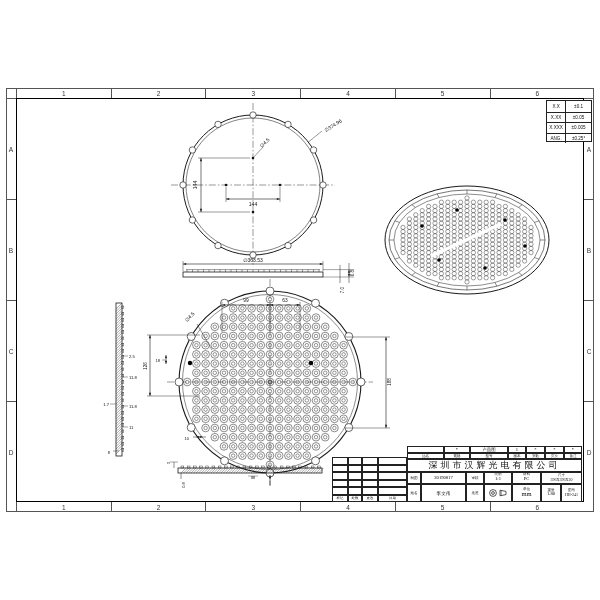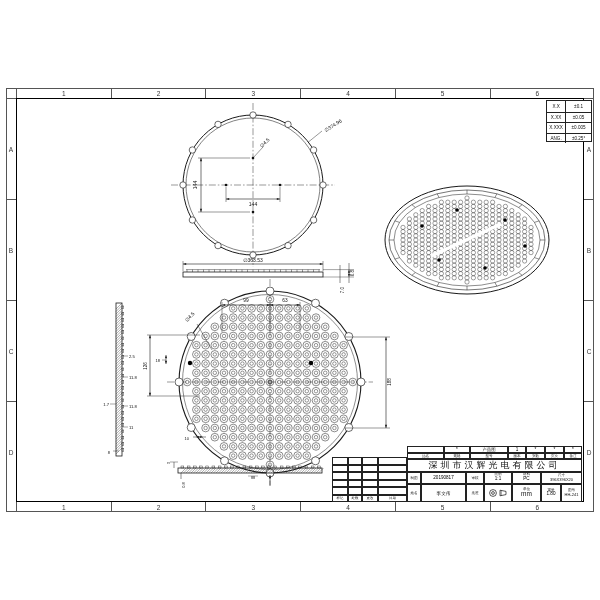--- a/index.html
+++ b/index.html
@@ -21,21 +21,21 @@
   .tol-row{display:flex;height:10.5px;box-sizing:border-box;border-top:0.5px solid #222;}
   .tol-row:first-child{border-top:none;}
   .tol-k,.tol-v{font-size:4.6px;color:#111;display:flex;align-items:center;justify-content:center;box-sizing:border-box;}
   .tol-k{width:20px;border-right:0.5px solid #222;}
   .tol-v{width:26px;}
   
   #dwg{position:absolute;left:0;top:0;z-index:2;}
   #dwg text{stroke:none;fill:#111;}
   
   .cell{box-sizing:border-box;border:0.5px solid #222;background:#fff;color:#111;
-    display:flex;align-items:center;justify-content:center;overflow:hidden;}
+    display:flex;align-items:center;justify-content:center;overflow:hidden;font-family:Liberation Serif, serif;}
   .tb{z-index:3;}
   .lbl-sm{font-size:3.6px;color:#222;}
   .val-sm{font-size:4.6px;color:#000;}
   .two-line{flex-direction:column;line-height:1.05;}
   .company{font-size:9px;letter-spacing:3px;white-space:nowrap;}
   .rev-cell{position:absolute;box-sizing:border-box;border:0.5px solid #222;background:#fff;
     display:flex;align-items:center;justify-content:center;font-size:3.4px;color:#222;}
 </style>
 </head>
 <body>

